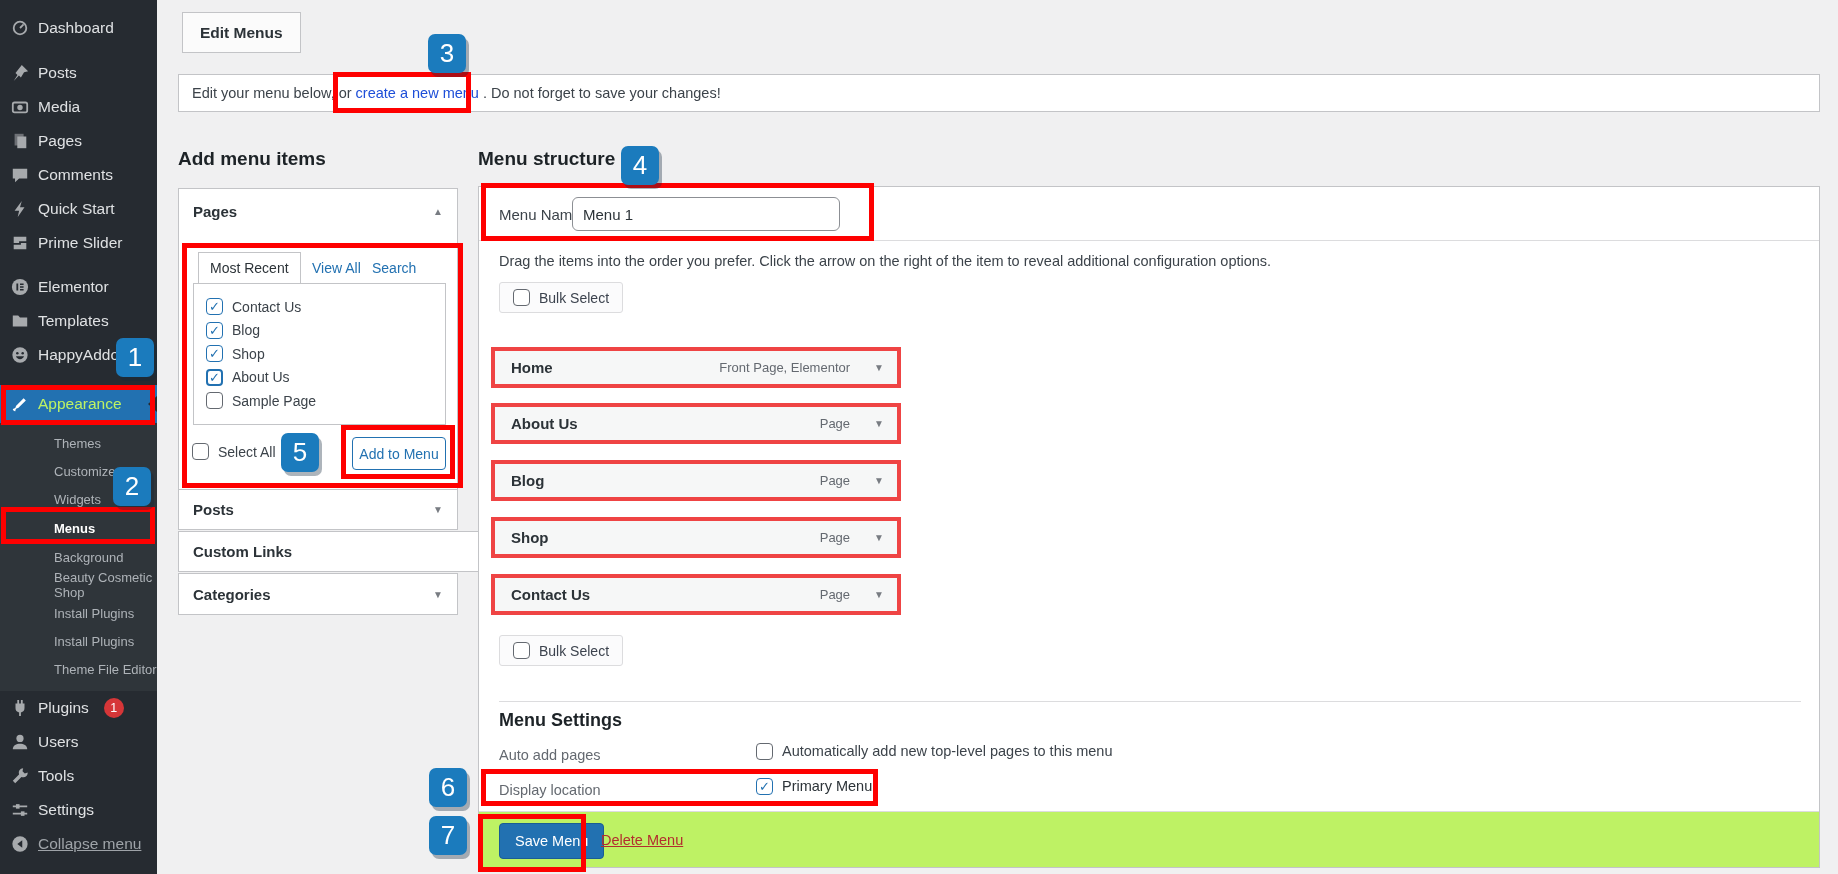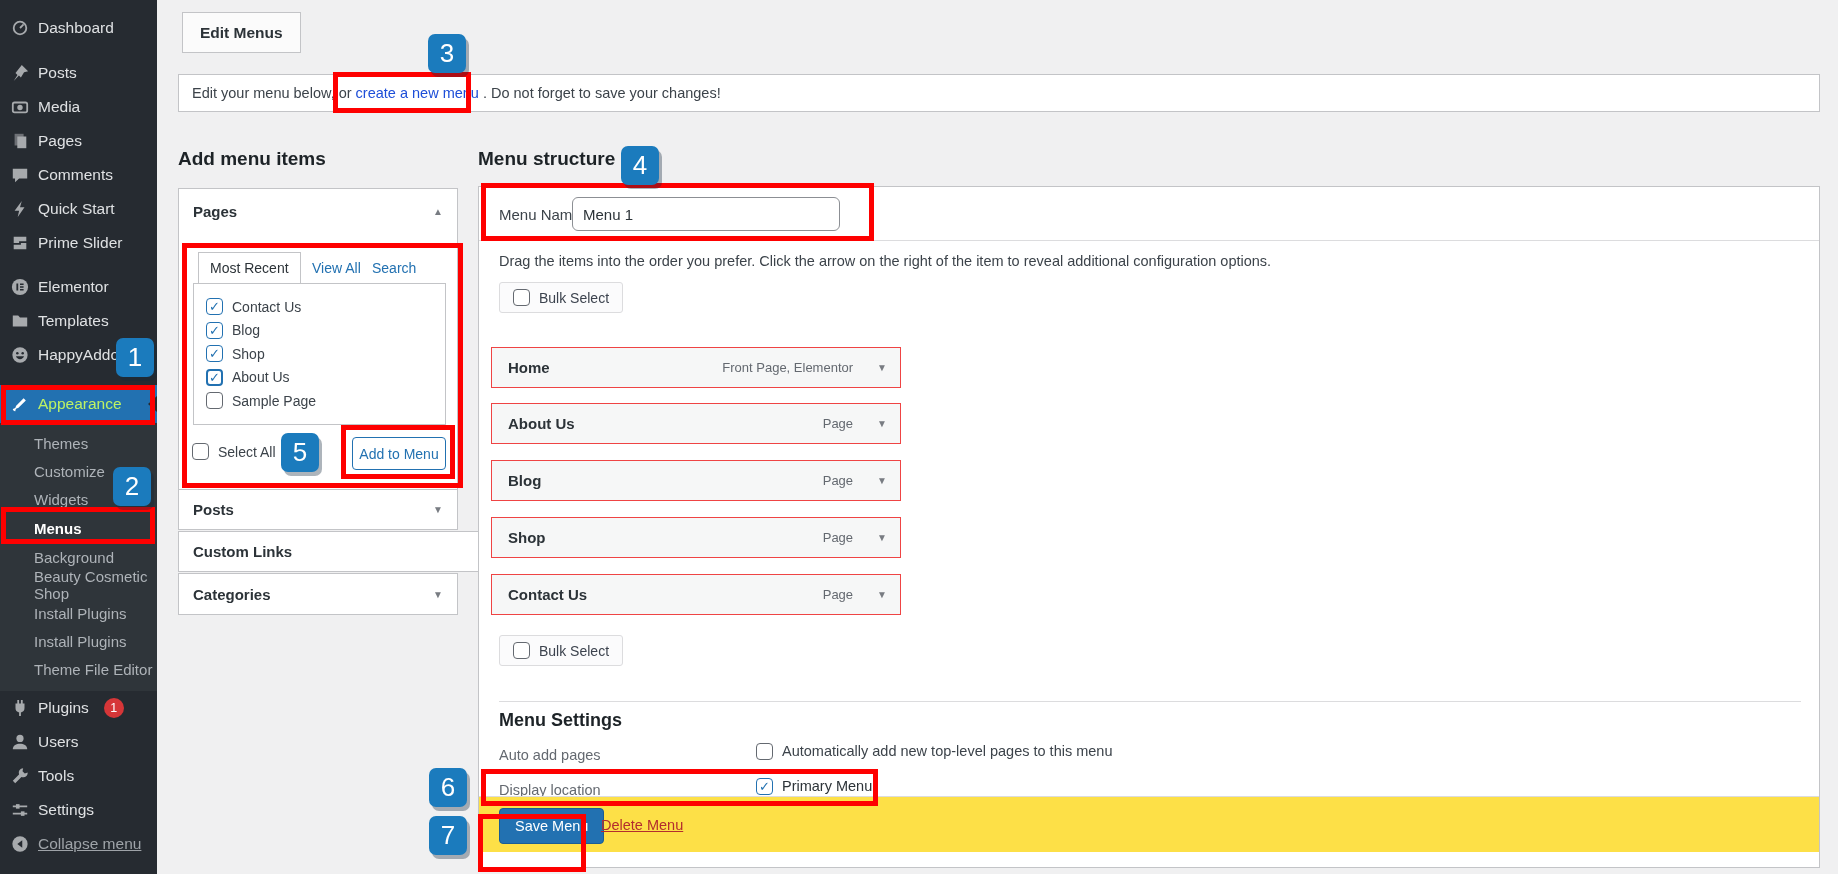--- a/index.html
+++ b/index.html
@@ -15,22 +15,22 @@
   .mi { height:34px; display:flex; align-items:center; gap:9px; padding-left:11px;
         font-size:15.5px; color:#dfe1e3; cursor:pointer; }
   .mi svg { width:18px; height:18px; flex:0 0 18px; color:#a7aaad; }
   .mi.gap { margin-top:11px; }
   .mi.gap2 { margin-top:10px; }
   .mi.active { background:#2271b1; color:#bef264; position:relative; }
   .mi.active svg { color:#fff; }
   .flyout-arrow { position:absolute; right:0; top:50%; margin-top:-8px; width:0; height:0;
         border-top:8px solid transparent; border-bottom:8px solid transparent; border-right:9px solid #262b31; }
   .submenu { background:#2f353a; padding:6px 0 8px 0; }
-  .smi { height:28px; display:flex; align-items:center; padding-left:34px;
-         font-size:15px; color:#aeb3b8; cursor:pointer; }
+  .smi { height:28px; display:flex; align-items:center; padding-left:54px;
+         font-size:13px; color:#aeb3b8; cursor:pointer; }
   .smi.current { height:30px; color:#fff; font-weight:bold; }
   .count-badge { display:inline-flex; align-items:center; justify-content:center;
          min-width:20px; height:20px; border-radius:50%; background:#d63638; color:#fff;
          font-size:12.5px; margin-left:6px; }
 
   
   .redbox { position:absolute; border:5px solid #fe0000; z-index:40; pointer-events:none; }
   .num-badge { position:absolute; width:38px; height:39px; border-radius:7px; background:#1b7bbd;
         color:#fff; font-size:26px; display:flex; align-items:center; justify-content:center;
         z-index:50; box-shadow:3px 4px 0 rgba(20,40,60,.35); }
@@ -76,32 +76,32 @@
         background:#fff; border:1px solid #c3c4c7; }
   .name-row { position:absolute; left:0; top:0; width:100%; height:54px; border-bottom:1px solid #dcdcde; }
   .name-label { position:absolute; left:20px; top:19px; font-size:15px; color:#3c434a; }
   .name-input { position:absolute; left:93px; top:10px; width:268px; height:34px;
         border:1px solid #8c8f94; border-radius:6px; padding:0 10px; font-size:15px; color:#2c3338;
         font-family:inherit; background:#fff; }
   .instructions { position:absolute; left:20px; top:66px; font-size:14.5px; color:#3c434a; }
   .bulk { position:absolute; display:flex; align-items:center; gap:9px; padding:6px 13px;
         border:1px solid #dcdcde; border-radius:3px; background:#fbfbfc; font-size:14px; color:#3c434e; }
   .mrow { position:absolute; left:12px; width:410px; height:41px; background:#f6f7f7;
-        border:1px solid #ef4444; display:flex; align-items:center; justify-content:space-between;
+        border:4px solid #ef4444; display:flex; align-items:center; justify-content:space-between;
         padding:0 13px 0 16px; cursor:move; }
   .mrow .t { font-size:15px; font-weight:600; color:#2c3338; }
   .mrow .meta { display:flex; align-items:center; gap:24px; font-size:13px; color:#646970; }
   .mrow .chev { font-size:10px; color:#787c82; cursor:pointer; }
   .divider { position:absolute; left:20px; top:514px; width:1302px; border-top:1px solid #dcdcde; }
   .ms-head { position:absolute; left:20px; top:523px; font-size:18px; font-weight:600; color:#1d2327; }
   .set-label { position:absolute; left:20px; font-size:14.5px; color:#646970; }
   .set-opt { position:absolute; left:277px; display:flex; gap:9px;
         font-size:14.5px; color:#3c434a; }
-  .struct-footer { position:absolute; left:0; bottom:15px; width:100%; height:56px;
-        background:#fde047; border-top:1px solid #dcdcde; }
+  .struct-footer { position:absolute; left:0; bottom:0; width:100%; height:56px;
+        background:#bef264; border-top:1px solid #dcdcde; }
   .btn-primary { position:absolute; left:20px; top:11px; padding:9px 15px; background:#2271b1;
         border:1px solid #1a5d94; border-radius:4px; color:#fff; font-size:14.5px; cursor:pointer;
         font-family:inherit; }
   .del-link { position:absolute; left:122px; top:20px; font-size:14.5px; color:#b32d2e;
         text-decoration:underline; cursor:pointer; }
 </style>
 </head>
 <body>
 
 <div class="page">

